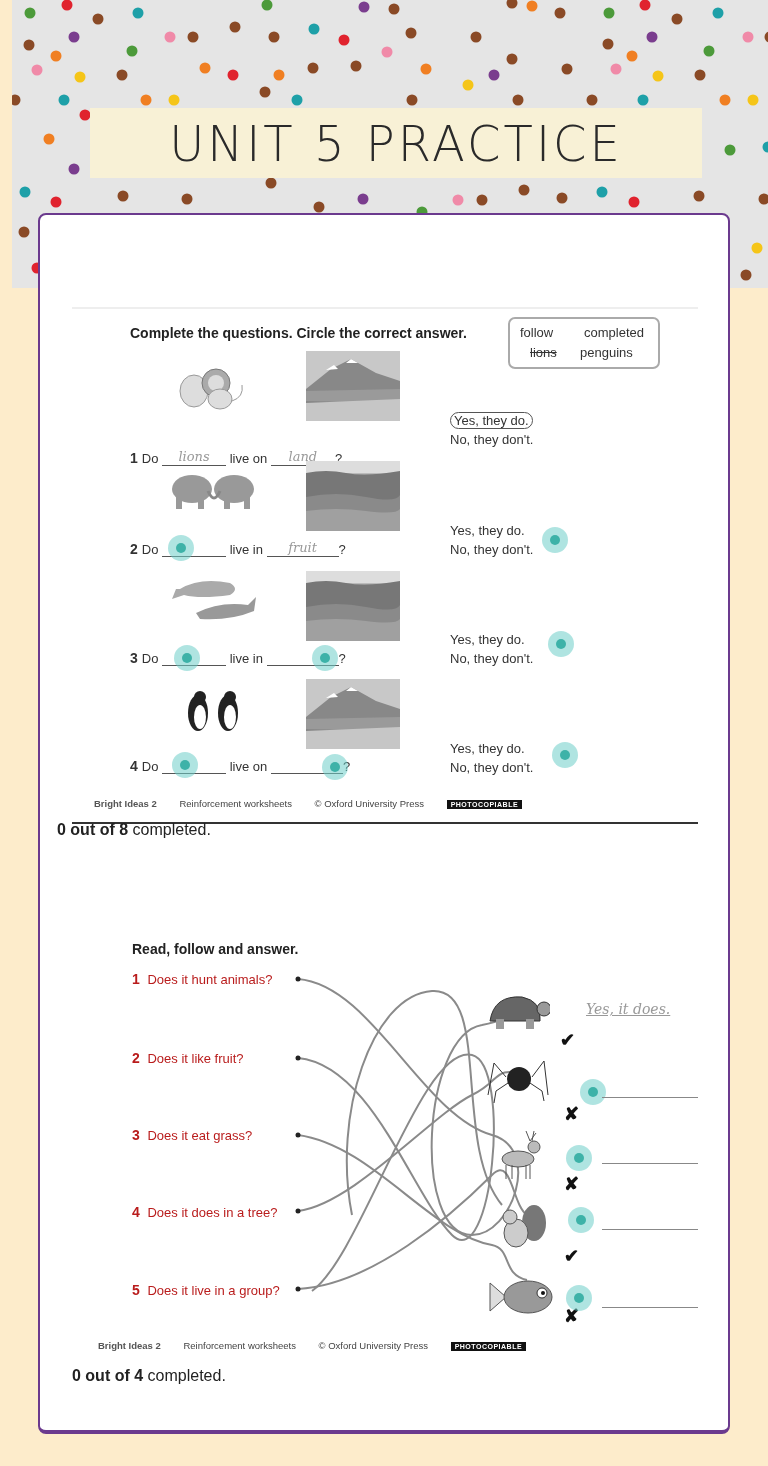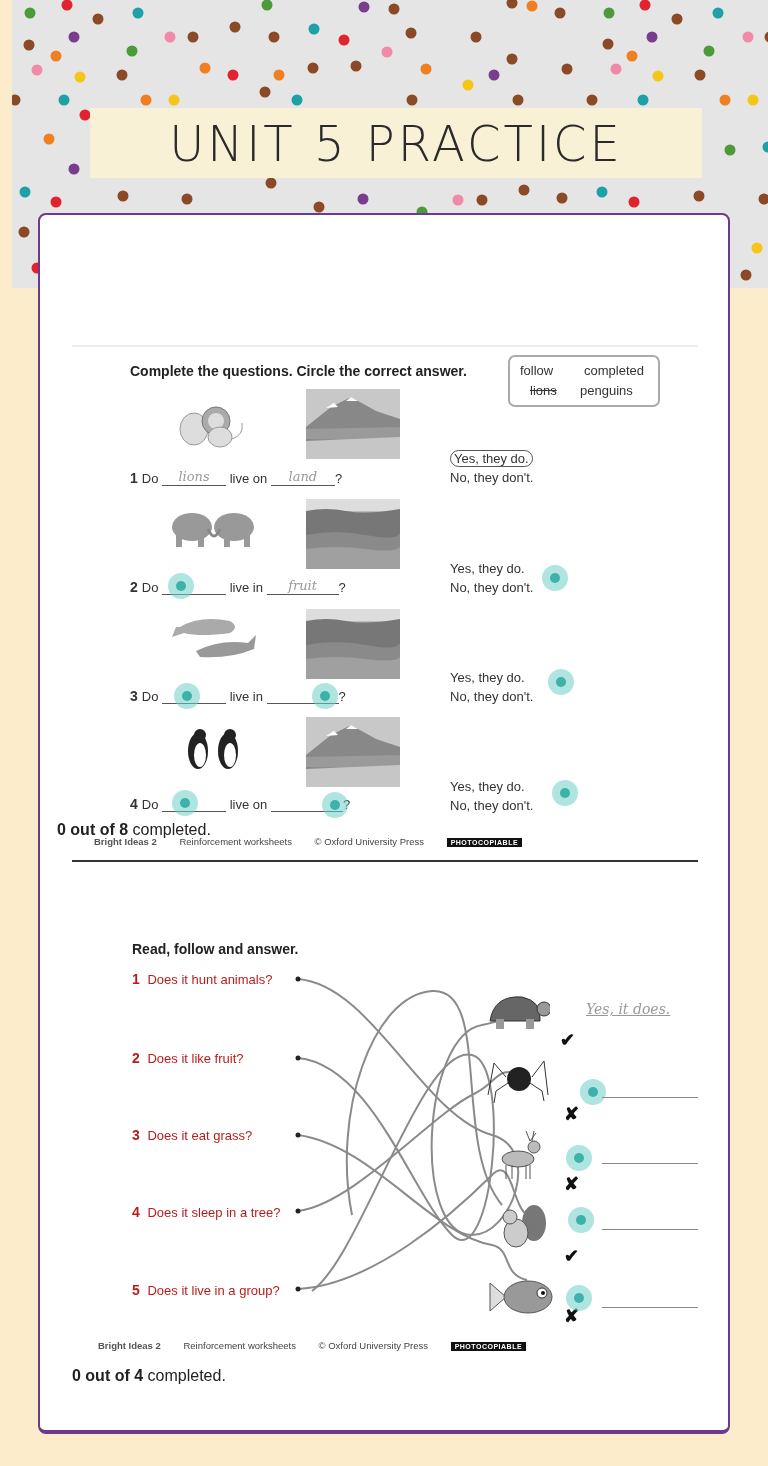--- a/index.html
+++ b/index.html
@@ -19,21 +19,21 @@
   .title-text {
     font-family: "DejaVu Sans", sans-serif; font-size: 48px; font-weight: 200;
     color: #2a2a2a; letter-spacing: 3px; transform: scaleY(1.05);
   }
   .card {
     position: absolute; left: 38px; top: 213px; width: 688px; height: 1215px;
     background: #ffffff; border: 2px solid #6b3a8e; border-bottom-width: 4px;
     border-radius: 8px;
   }
   .ws { position: absolute; left: 32px; width: 626px; background: #fff; }
-  .ws1 { top: 92px; height: 513px; border-top: 2px solid #eee; border-bottom: 2px solid #333; margin-top: 38px; }
+  .ws1 { top: 92px; height: 513px; border-top: 2px solid #eee; border-bottom: 2px solid #333; }
   .ws2 { top: 700px; height: 440px; }
   .heading { position: absolute; font-weight: bold; font-size: 14px; color: #222; }
   .wordbox {
     position: absolute; border: 2px solid #aaa; border-radius: 7px; font-size: 13px; color: #333;
     background: #fff;
   }
   .q-line { position: absolute; font-size: 13px; color: #333; white-space: nowrap; }
   .q-num { font-weight: bold; font-size: 14px; margin-right: 4px; }
   .blank { display: inline-block; border-bottom: 1px solid #555; text-align: center; height: 16px; vertical-align: bottom; position: relative; }
   .script { font-family: "DejaVu Serif", serif; font-style: italic; color: #999; font-size: 13px; }
@@ -182,21 +182,21 @@
           <path d="M0 38 L25 18 L45 8 L70 22 L94 30 L94 70 L0 70Z" fill="#888"></path>
           <path d="M0 40 L94 38 L94 52 L0 50Z" fill="#9a9a9a"></path>
           <path d="M0 52 L94 48 L94 70 L0 70Z" fill="#c6c6c6"></path>
           <path d="M20 19 L28 14 L32 18Z M45 8 L52 12 L40 12Z" fill="#fff"></path>
         </svg>
     </div>
     <div class="answers" style="left:378px;top:102px;">
       <div><span class="circled">Yes, they do.</span></div>
       <div>No, they don't.</div>
     </div>
-    <div class="q-line" style="left:58px;top:122px;">
+    <div class="q-line" style="left:58px;top:140px;">
       <span class="q-num">1</span><span>Do</span>
       <span class="blank script" style="width:64px;">lions</span>
       <span>live on</span>
       <span class="blank script" style="width:64px;">land</span><span>?</span>
     </div>
 
     <svg class="pic" style="left:96px;top:160px;" width="92" height="44">
       <ellipse cx="24" cy="20" rx="20" ry="14" fill="#999"></ellipse>
         <rect x="8" y="26" width="6" height="14" fill="#999"></rect>
         <rect x="30" y="26" width="6" height="14" fill="#999"></rect>
@@ -314,21 +314,21 @@
           <circle cx="226" cy="143" r="2.5"></circle>
           <circle cx="226" cy="220" r="2.5"></circle>
           <circle cx="226" cy="296" r="2.5"></circle>
           <circle cx="226" cy="374" r="2.5"></circle>
       </g>
     </svg>
 
     <div class="question2" style="left:60px;top:56px;"><span class="q-num">1</span> <span>Does it hunt animals?</span></div>
     <div class="question2" style="left:60px;top:135px;"><span class="q-num">2</span> <span>Does it like fruit?</span></div>
     <div class="question2" style="left:60px;top:212px;"><span class="q-num">3</span> <span>Does it eat grass?</span></div>
-    <div class="question2" style="left:60px;top:289px;"><span class="q-num">4</span> <span>Does it sleep in a tree?</span></div>
+    <div class="question2" style="left:60px;top:289px;"><span class="q-num">4</span> <span>Does it does in a tree?</span></div>
     <div class="question2" style="left:60px;top:367px;"><span class="q-num">5</span> <span>Does it live in a group?</span></div>
 
     <svg style="position:absolute;left:414px;top:76px;" width="64" height="44">
       <path d="M4 30 Q8 4 36 6 Q56 10 54 30Z" fill="#666" stroke="#333"></path>
         <circle cx="58" cy="18" r="7" fill="#999" stroke="#333"></circle>
         <rect x="10" y="28" width="8" height="10" fill="#999"></rect>
         <rect x="40" y="28" width="8" height="10" fill="#999"></rect>
     </svg>
     <span class="mark" style="left:488px;top:114px;">✔</span>
     <span class="ans-script" style="left:514px;top:86px;">Yes, it does.</span>

